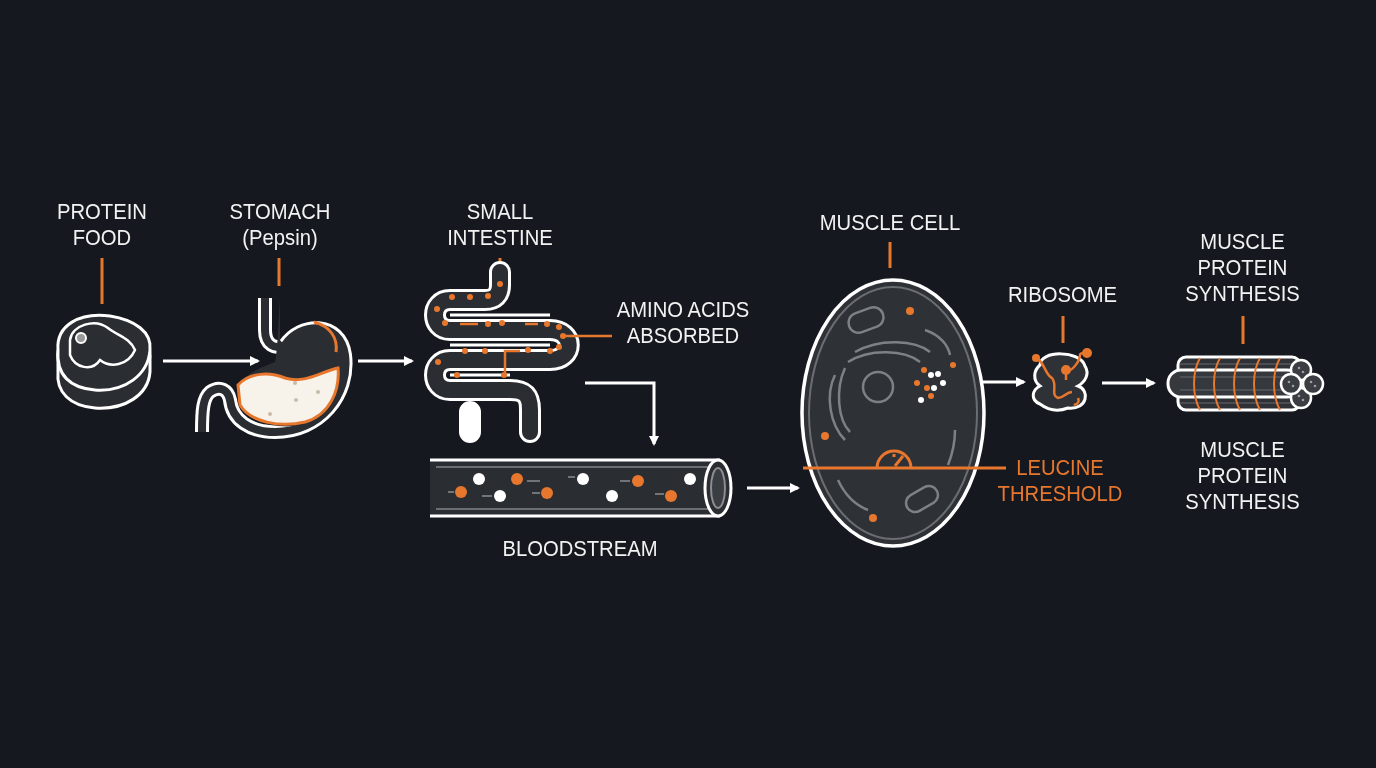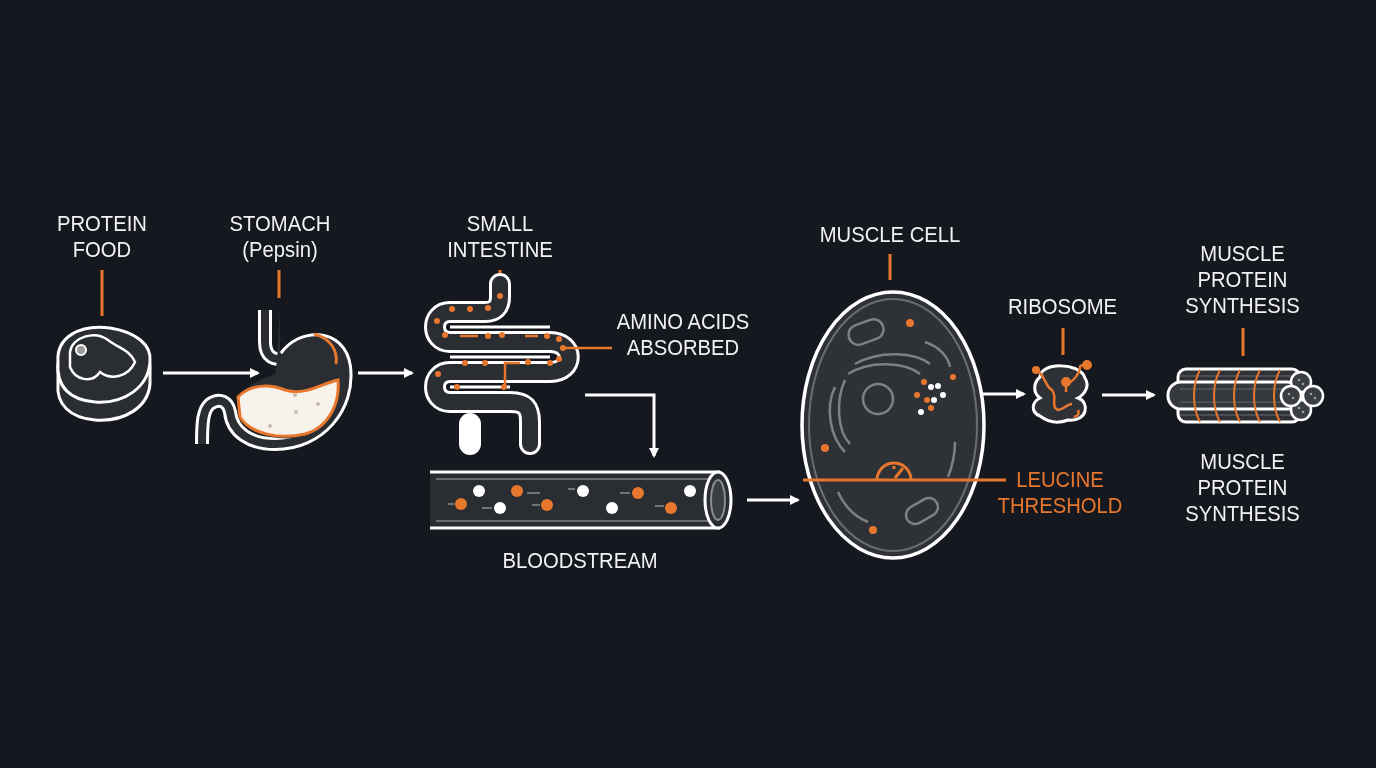--- a/index.html
+++ b/index.html
@@ -1,21 +1,21 @@
 <!DOCTYPE html>
 <html><head>
 <meta charset="utf-8">
 <style>
   html, body { margin:0; padding:0; }
   body {
     width:1376px; height:768px; overflow:hidden;
     background:#15191f;
     font-family:"Liberation Sans", sans-serif;
   }
-  .stage { position:relative; width:1376px; height:600px;margin-top:12px; }
+  .stage { position:relative; width:1376px; height:600px; }
   .lbl {
     position:absolute; color:#f2f2f2; font-size:22px; line-height:26px;
     text-align:center; letter-spacing:0px; transform:scaleX(0.92);
   }
   .lbl.orange { color:#e8772e; }
   .lbl span { display:block; }
   svg.art { position:absolute; left:0; top:0; }
 </style>
 </head>
 <body>

